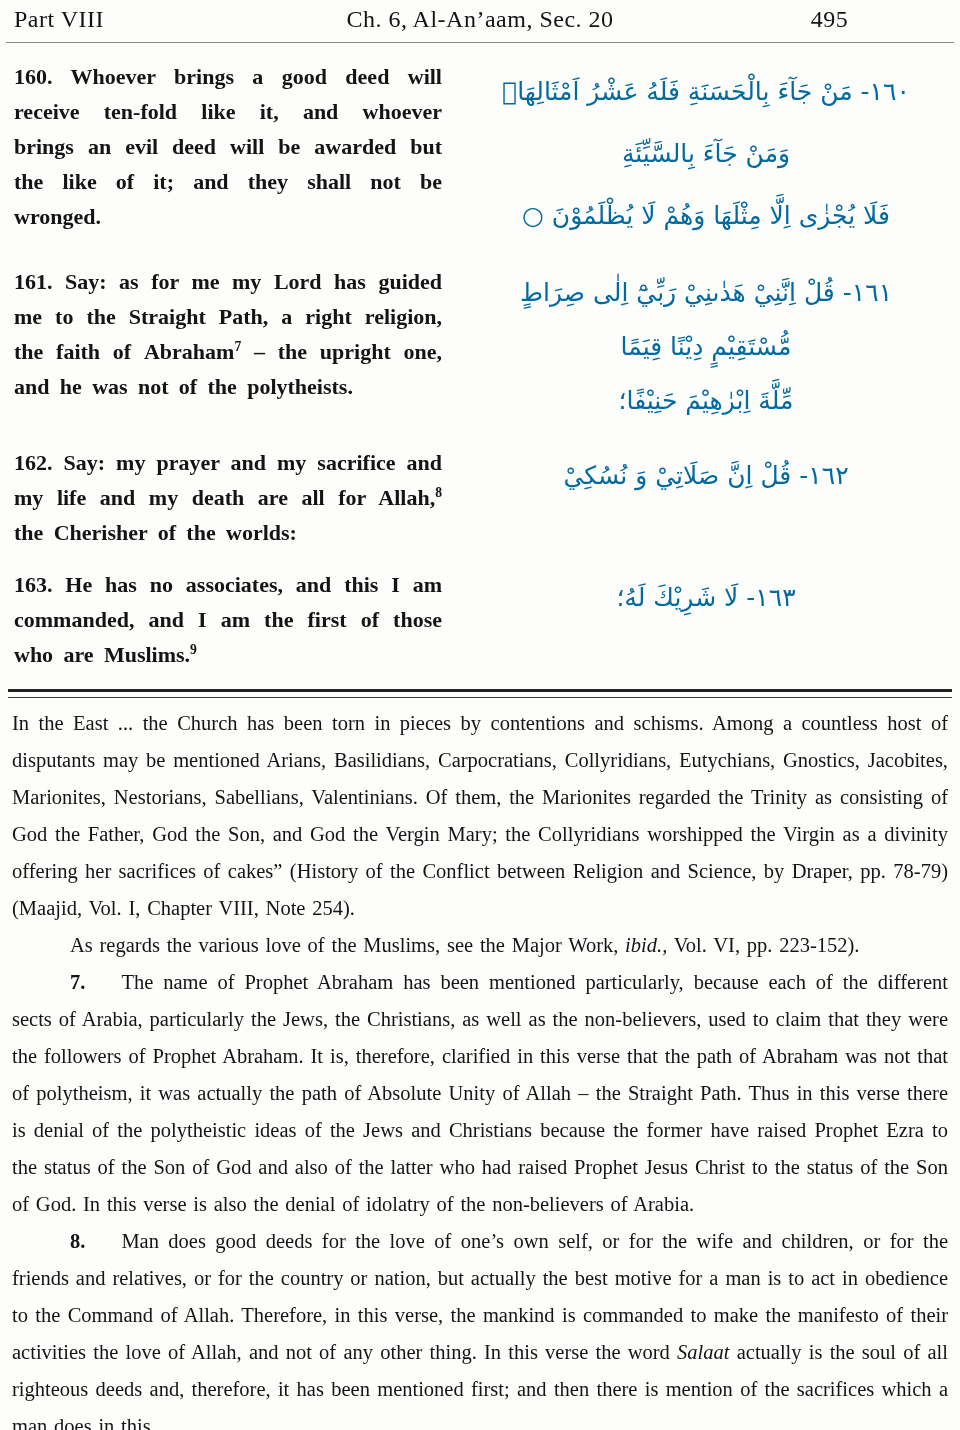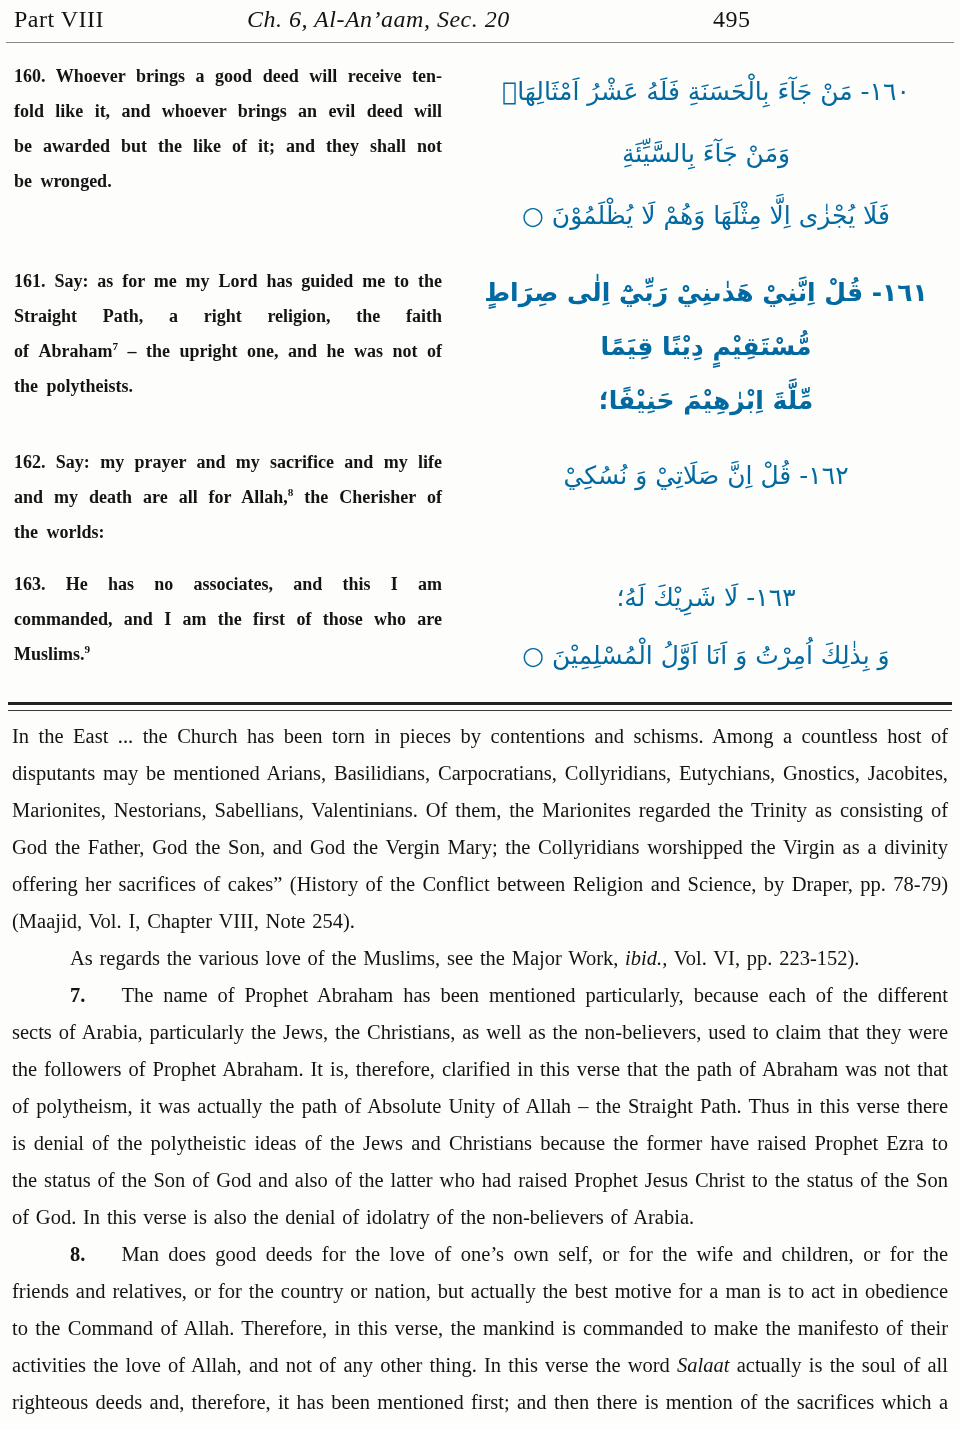--- a/index.html
+++ b/index.html
@@ -15,39 +15,39 @@
   }
   
   .header {
     display: flex;
     align-items: baseline;
     padding: 6px 14px 0 14px;
     font-size: 24px;
     letter-spacing: 0.5px;
   }
   .h-left  { flex: 1; text-align: left; }
-  .h-center{ flex: 2; font-style: italic; }
-  .h-right { flex: 1; text-align: left; }
+  .h-center{ flex: 2; text-align: center; }
+  .h-right { flex: 1; text-align: center; }
   .header-rule {
     border-top: 1.5px solid #8a8a8a;
     margin: 9px 6px 0 6px;
   }
   
   .verses { padding: 16px 10px 0 14px; }
   .row {
     display: grid;
     grid-template-columns: 428px 1fr;
     column-gap: 20px;
     align-items: start;
     margin-bottom: 17px;
   }
   .en {
     margin: 0;
     font-weight: bold;
-    font-size: 18px;
+    font-size: 22px;
     line-height: 35px;
     text-align: justify;
     text-align-last: left;
     word-spacing: 0.22em;
   }
   .en sup {
     font-size: 62%;
     line-height: 0;
     vertical-align: super;
     font-weight: bold;
@@ -55,21 +55,21 @@
   .ar {
     direction: rtl;
     text-align: center;
     font-family: "DejaVu Sans", sans-serif;
     font-size: 25px;
     color: #0369a1;
     padding-top: 2px;
   }
   .ar .line { line-height: 60px; white-space: nowrap; }
   .ar-160 .line { line-height: 62px; }
-  .ar-161 .line { line-height: 54px; font-weight: bold; }
+  .ar-161 .line { line-height: 54px; }
   .ar-162 .line, .ar-163 .line { line-height: 58px; }
   
   .fn-rule {
     margin: 2px 8px 0 8px;
     height: 5px;
     border-top: 3px solid #222;
     border-bottom: 1px solid #3a3a3a;
   }
   
   .footnotes {
@@ -121,21 +121,20 @@
       <p class="en"><span>162. Say: my prayer and my sacrifice and my life and my death are all for Allah,</span><sup>8</sup><span> the Cherisher of the worlds:</span></p>
       <div class="ar ar-162">
         <div class="line">١٦٢- قُلْ اِنَّ صَلَاتِيْ وَ نُسُكِيْ</div>
       </div>
     </div>
 
     <div class="row">
       <p class="en"><span>163. He has no associates, and this I am commanded, and I am the first of those who are Muslims.</span><sup>9</sup><span></span></p>
       <div class="ar ar-163">
         <div class="line">١٦٣- لَا شَرِيْكَ لَهُ؛</div>
-        <div class="line">وَ بِذٰلِكَ اُمِرْتُ وَ اَنَا اَوَّلُ الْمُسْلِمِيْنَ ○</div>
       </div>
     </div>
 
   </div>
 
   <div class="fn-rule"></div>
 
   <div class="footnotes">
     <p class="fn"><span>In the East ... the Church has been torn in pieces by contentions and schisms. Among a countless host of disputants may be mentioned Arians, Basilidians, Carpocratians, Collyridians, Eutychians, Gnostics, Jacobites, Marionites, Nestorians, Sabellians, Valentinians. Of them, the Marionites regarded the Trinity as consisting of God the Father, God the Son, and God the Vergin Mary; the Collyridians worshipped the Virgin as a divinity offering her sacrifices of cakes” (History of the Conflict between Religion and Science, by Draper, pp. 78-79) (Maajid, Vol. I, Chapter VIII, Note 254).</span></p>
     <p class="fn indent"><span>As regards the various love of the Muslims, see the Major Work, </span><i>ibid.,</i><span> Vol. VI, pp. 223-152).</span></p>

